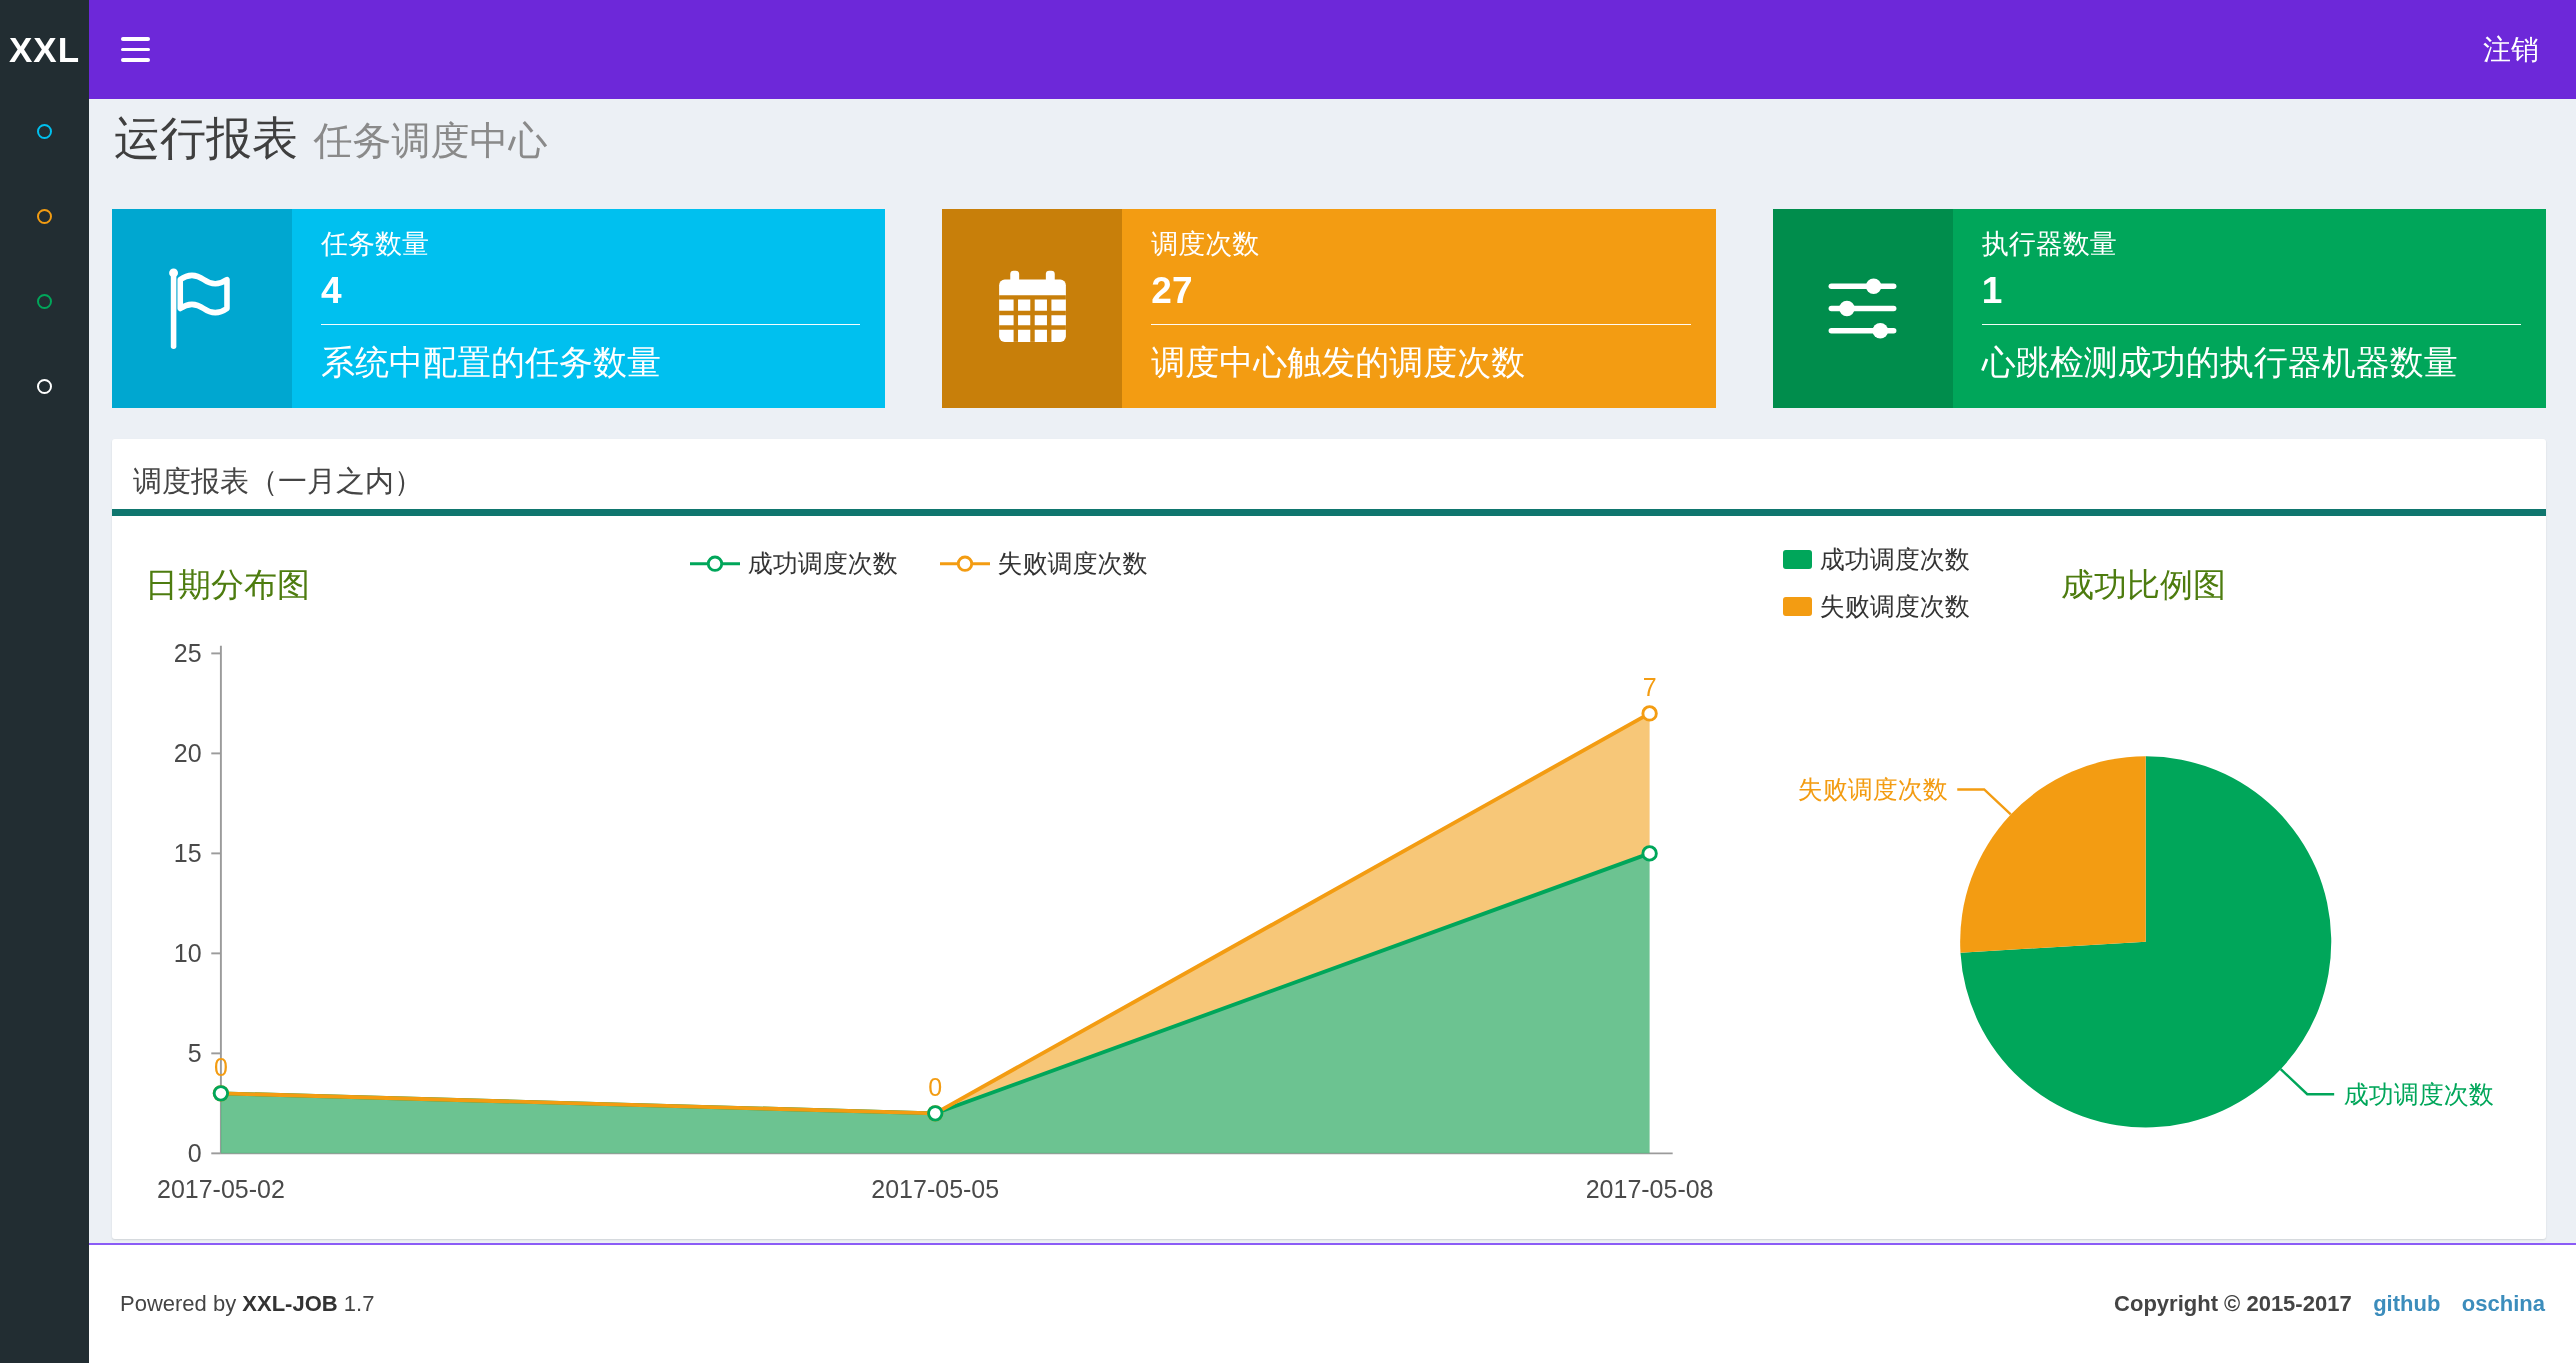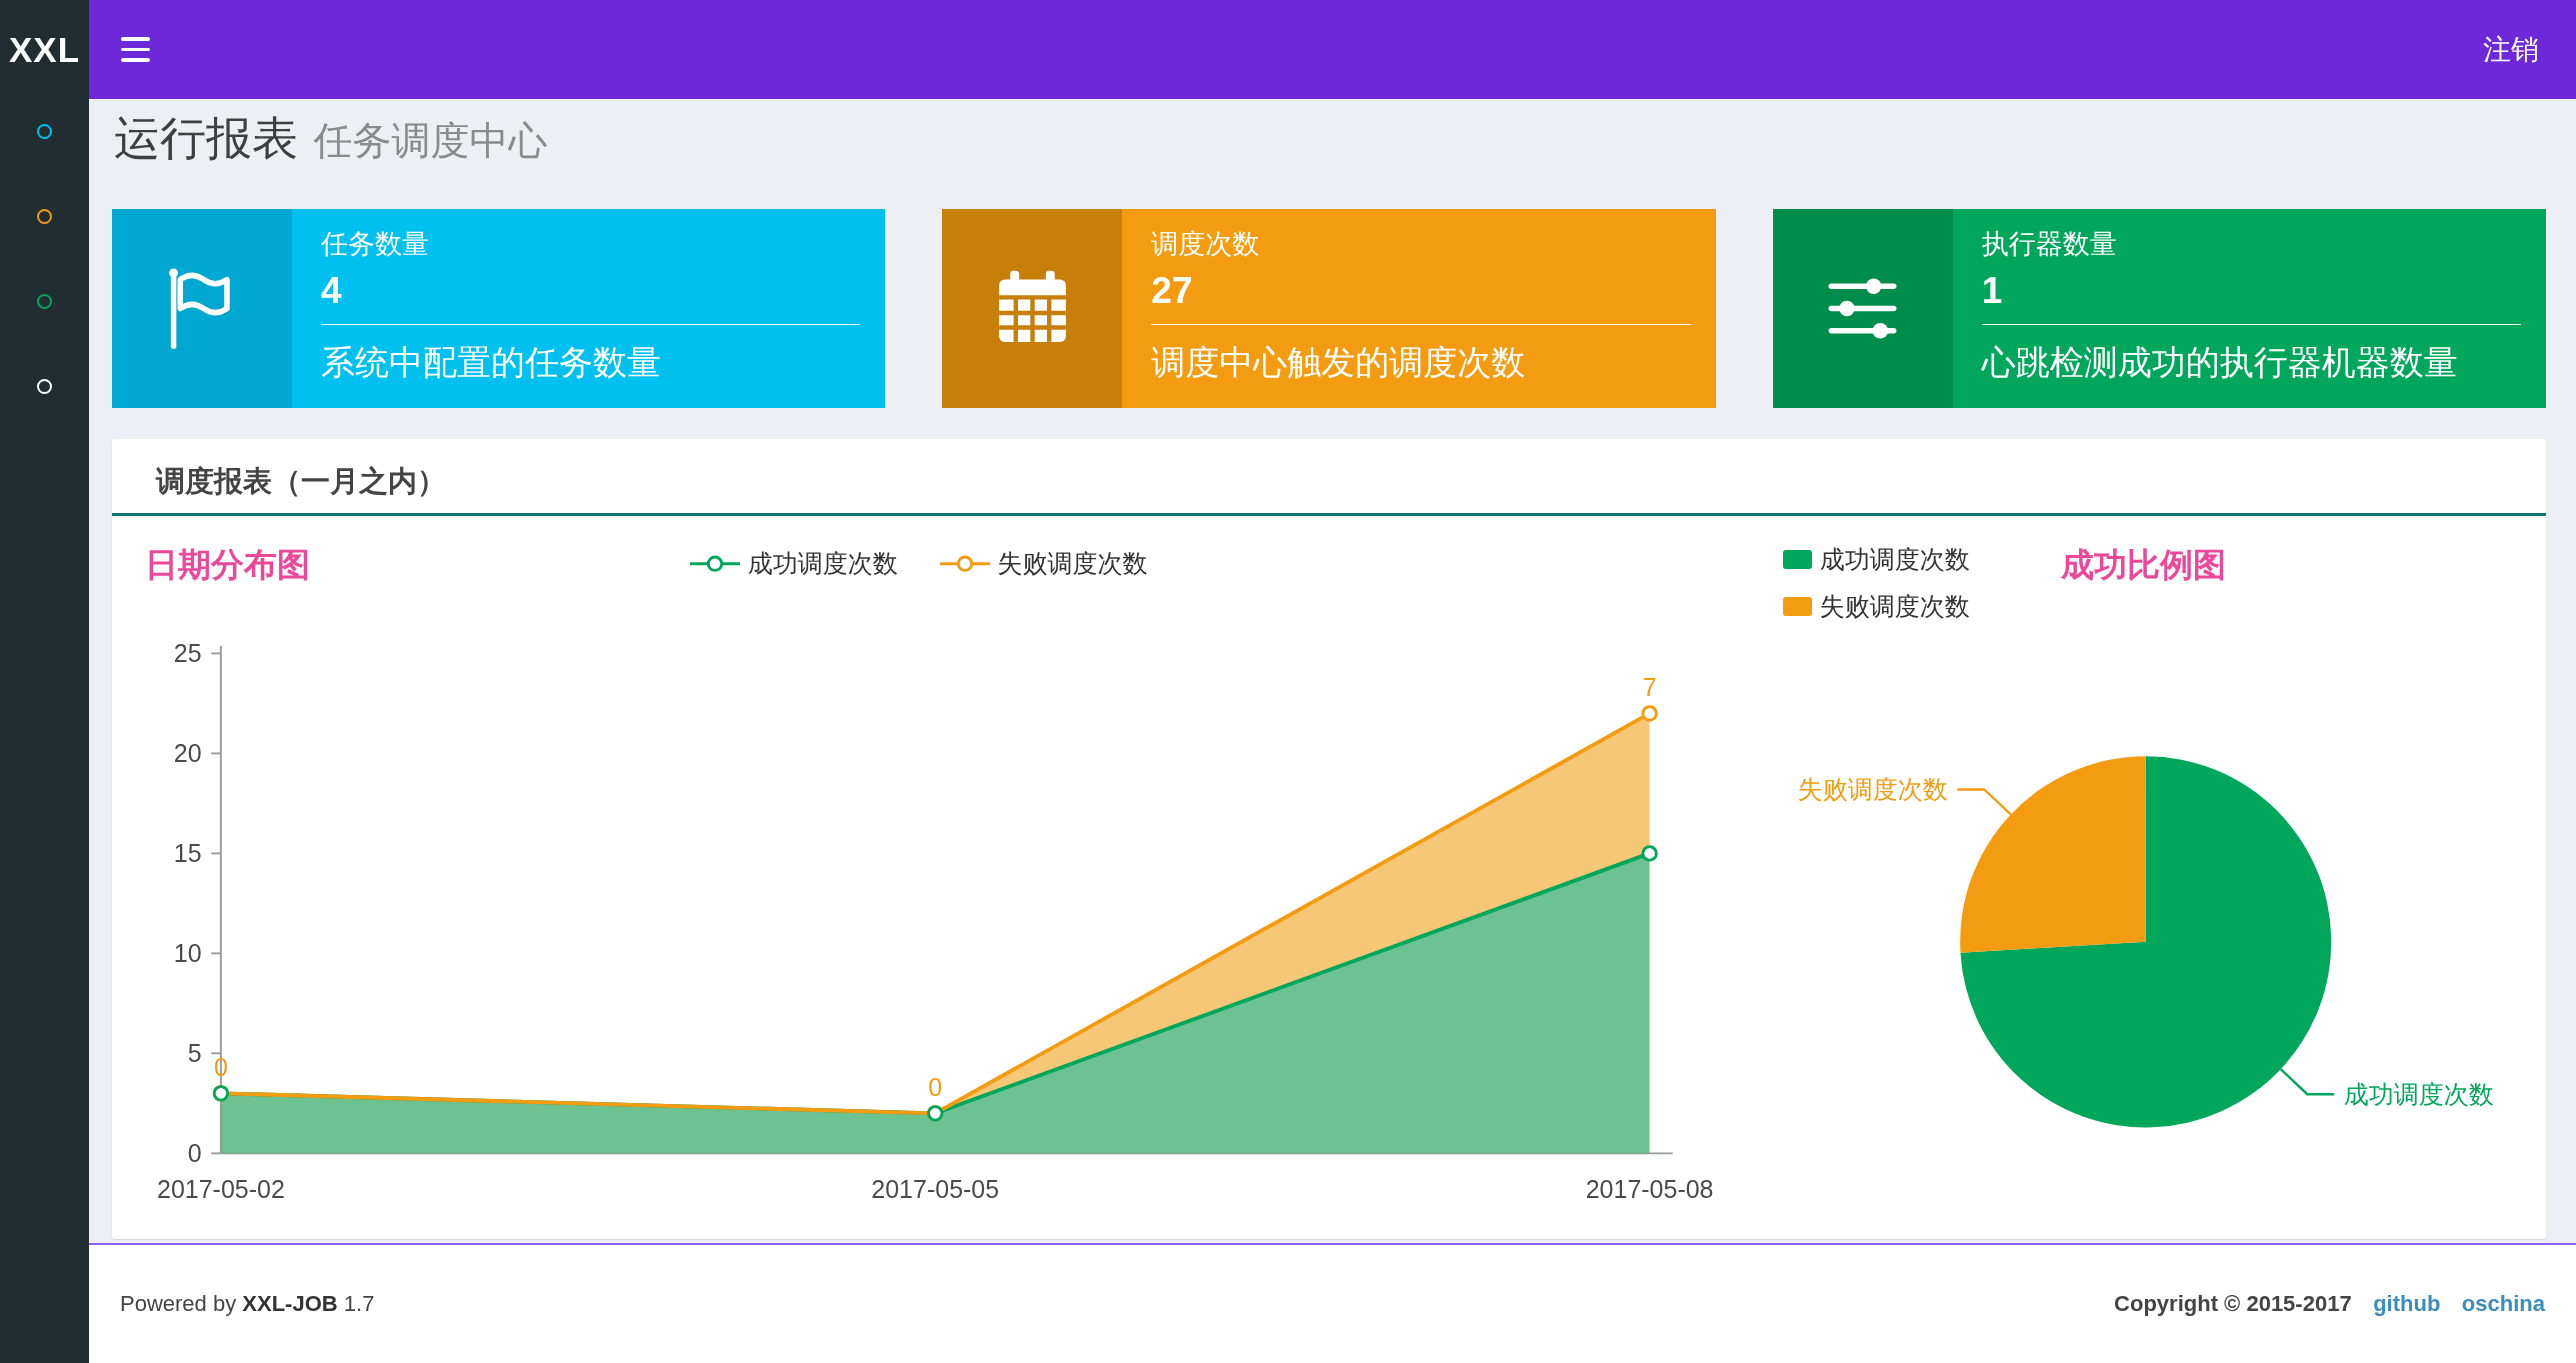--- a/index.html
+++ b/index.html
@@ -33,22 +33,22 @@
   .info-box { flex:1; height:199px; display:flex; color:#fff; overflow:hidden; }
   .info-icon-pane { width:180px; display:flex; align-items:center; justify-content:center; flex-shrink:0; }
   .info-body { flex:1; padding:17.4px 25px 0 29px; }
   .info-title { font-size:27px; }
   .info-value { font-size:37px; font-weight:bold; margin-top:7.7px; }
   .info-divider { border-top:1.9px solid rgba(255,255,255,.95); margin-top:11.6px; }
   .info-desc { font-size:34px; margin-top:15.4px; }
 
   
   .panel { position:relative; margin:31px 30px 0 23px; height:800px; background:#fff; border-radius:2.9px; box-shadow:0 1px 1.9px rgba(0,0,0,.12); }
-  .panel-hd { height:77px; border-bottom:3px solid #0f766e; padding:23px 0 0 44px; font-size:29px; color:#444;font-weight:bold; }
-  .chart-title { position:absolute; font-size:33px; font-weight:bold; color:#ec4899; }
+  .panel-hd { height:77px; border-bottom:7px solid #0f766e; padding:23px 0 0 21px; font-size:29px; color:#444; }
+  .chart-title { position:absolute; font-size:33px; font-weight:normal; color:#4d7c0f;margin-top:20px; }
   #line-chart-title { left:33px; top:104px; }
   #pie-chart-title  { left:1949px; top:104px; }
   .line-legend { position:absolute; left:578px; top:108px; display:flex; gap:42px; align-items:center; }
   .legend-item { display:flex; align-items:center; gap:7.7px; cursor:pointer; }
   .legend-label { font-size:25px; color:#333; }
   .pie-legend { position:absolute; left:1671px; top:104px; display:flex; flex-direction:column; gap:13.5px; }
   .legend-swatch { width:29px; height:19px; border-radius:2.9px; background:#999; }
   #chart-svg { position:absolute; left:0; top:0; pointer-events:none; }
   .axis-label { font-size:26px; fill:#4a4a4a; font-family:"Liberation Sans", sans-serif; }
   .point-label { font-size:26px; font-family:"Liberation Sans", sans-serif; }

